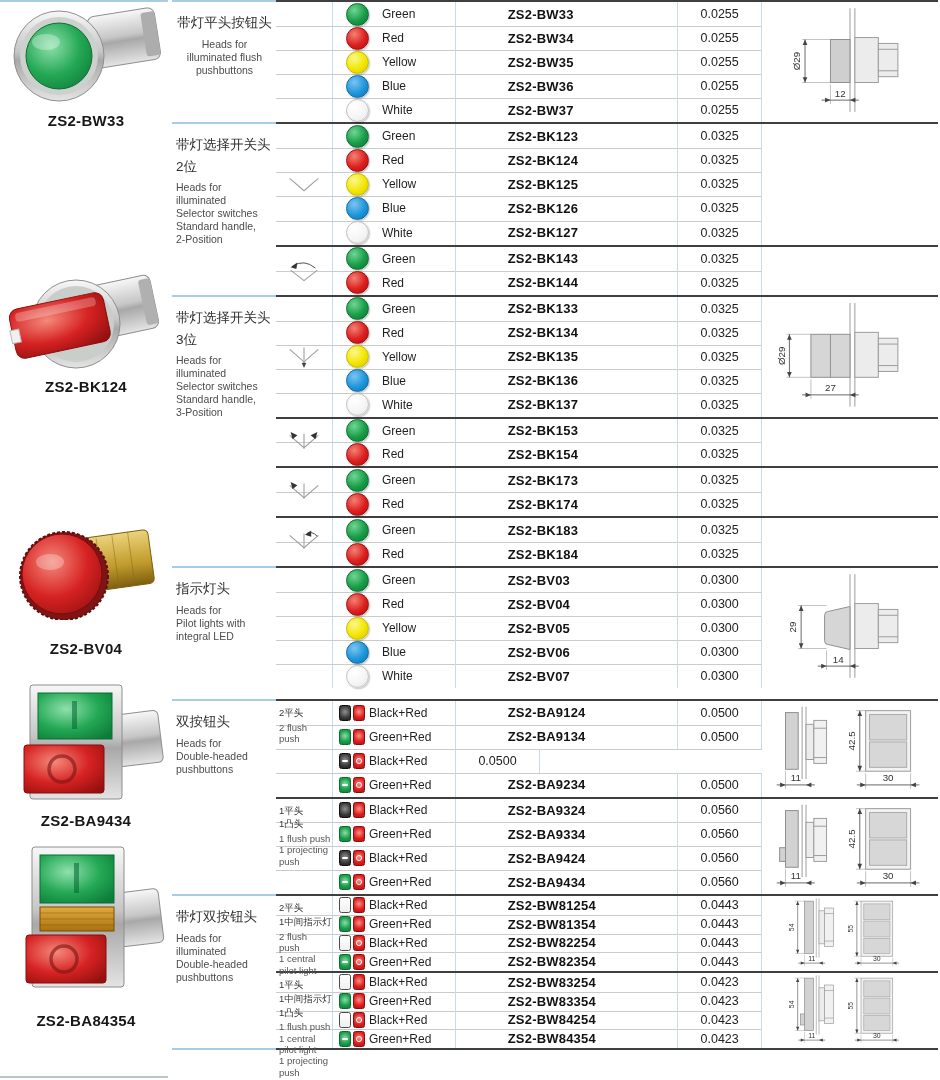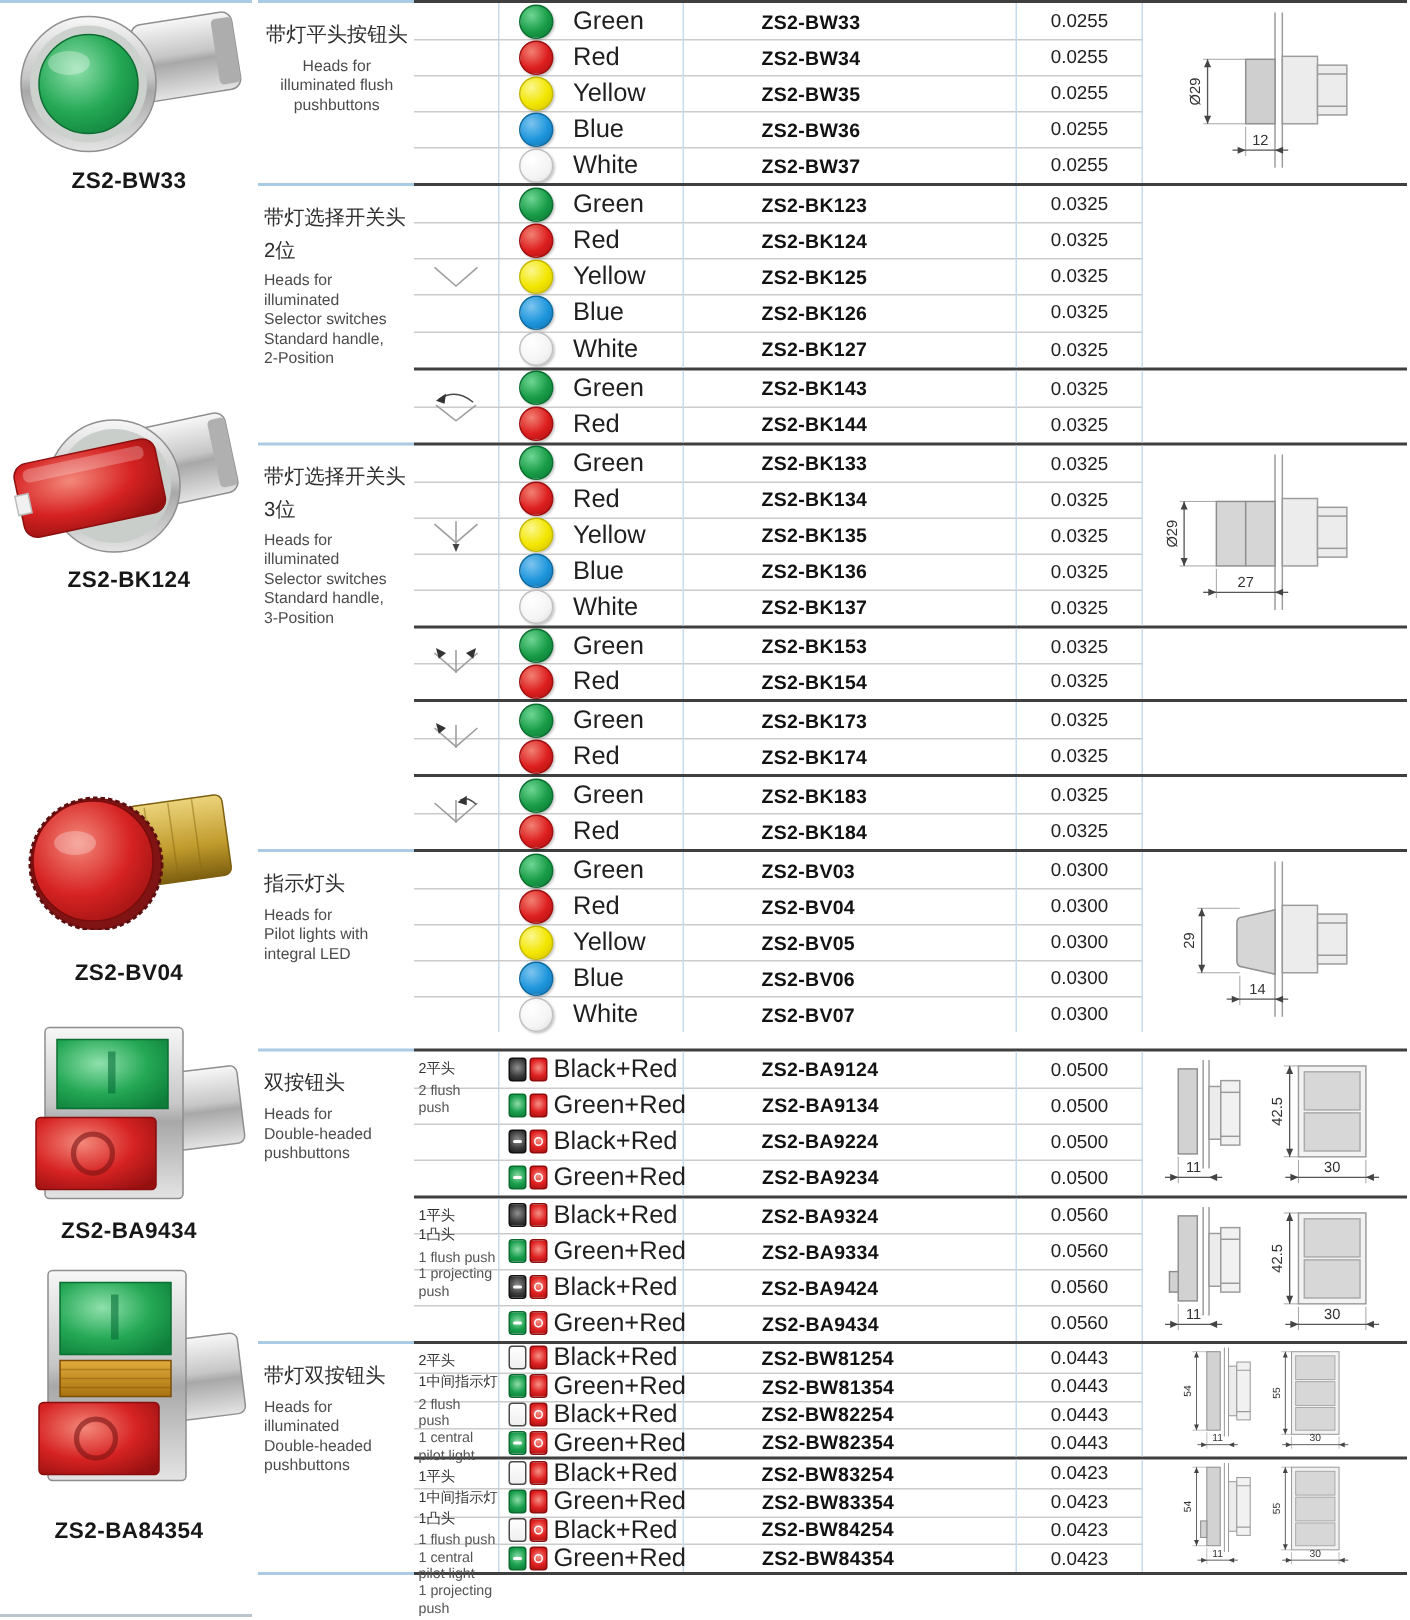--- a/index.html
+++ b/index.html
@@ -29,21 +29,21 @@
   .icon-cell svg{width:42px;height:26px}
   .icon-cell.subdesc{align-items:flex-start;justify-content:flex-start;padding:5px 0 0 3px}
   .sub-zh{font-size:9.5px;color:#333;white-space:pre;line-height:1.45}
   .sub-en{font-size:9.5px;color:#555;white-space:pre-line;line-height:1.2;margin-top:2px}
   .rows{width:430px;display:flex;flex-direction:column;border-left:1px solid #c6dcee;box-sizing:border-box;min-height:0}
   .row{flex:1 1 0;display:flex;position:relative;min-height:0}
   .row + .row::before{content:"";position:absolute;top:0;left:-57px;right:0;height:1px;background:#cbcbcb;z-index:0}
   .cell{box-sizing:border-box;display:flex;align-items:center;position:relative;z-index:1}
   .color-cell{width:123px;padding-left:13px;gap:13px;border-right:1px solid #c6dcee}
   .color-cell.btn-row{padding-left:6px;gap:4px}
-  .color-label{font-size:17px;color:#1f1f1f}
+  .color-label{font-size:12px;color:#1f1f1f}
   .model-cell{width:223px;padding-left:52px;border-right:1px solid #c6dcee;
               font-weight:bold;font-size:13px;color:#121212;letter-spacing:.2px}
   .weight-cell{width:84px;justify-content:center;font-size:12.5px;color:#222;border-right:1px solid #c6dcee}
   .draw-cell{width:175px;display:flex;align-items:center;justify-content:center;box-sizing:border-box;padding:1px 0}
   .draw-cell svg{max-width:172px;max-height:100%}
   .table-bottom{display:flex;height:2px}
   .table-bottom .b1{width:104px;background:#a9cbe4}
   .table-bottom .b2{flex:1;background:#3f3f3f}
   
   .dot{width:21px;height:21px;border-radius:50%;flex:0 0 auto;box-shadow:1px 1px 1.5px rgba(0,0,0,.22)}
@@ -745,21 +745,20 @@
                   <span class="btns">
                     <span class="sq sq-black">
                       <i class="mark mark-dash"></i>
                     </span>
                     <span class="sq sq-red">
                       <i class="mark mark-circle"></i>
                     </span>
                   </span>
                   <span class="color-label">Black+Red</span>
                 </div>
-                <div class="cell model-cell">ZS2-BA9224</div>
                 <div class="cell weight-cell">0.0500</div>
               </div>
               <div class="row">
                 <div class="cell color-cell btn-row">
                   <span class="btns">
                     <span class="sq sq-green">
                       <i class="mark mark-dash"></i>
                     </span>
                     <span class="sq sq-red">
                       <i class="mark mark-circle"></i>

